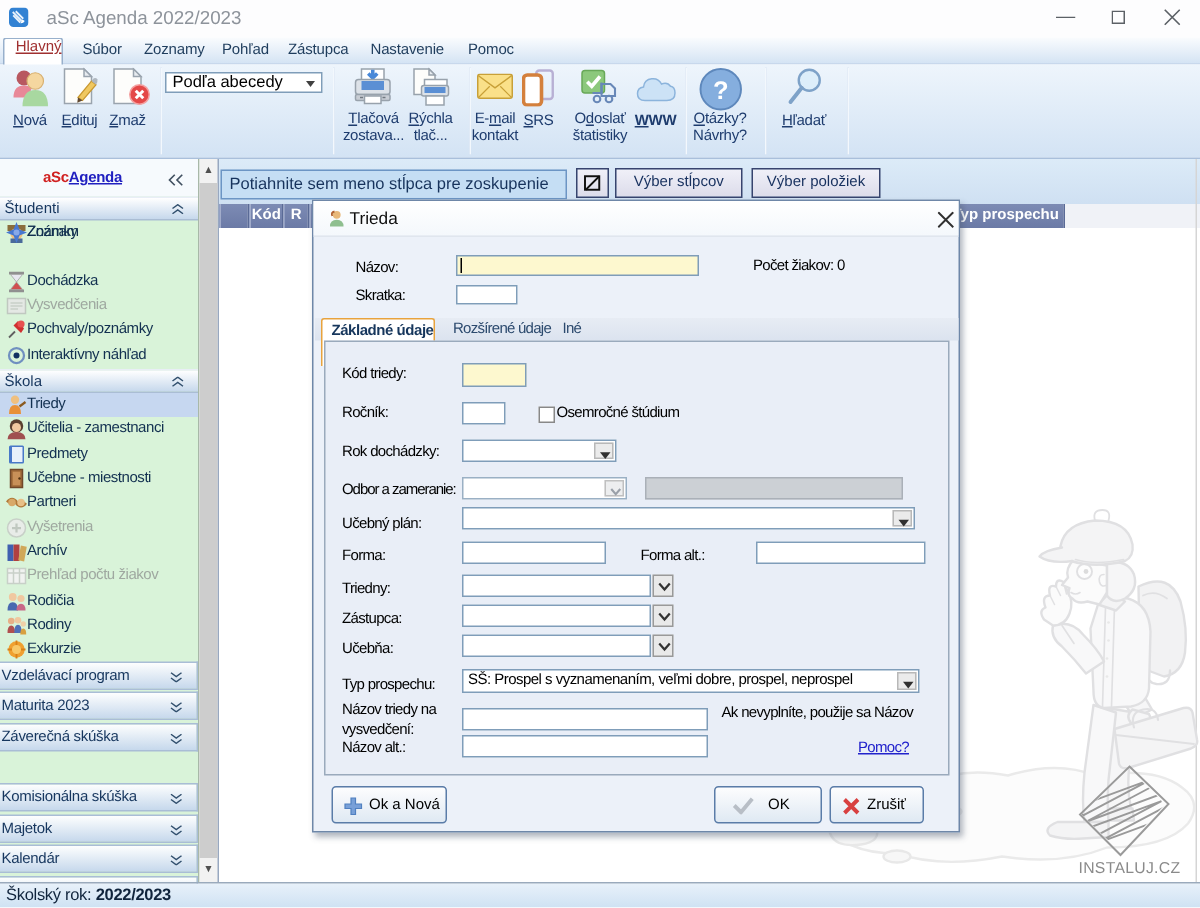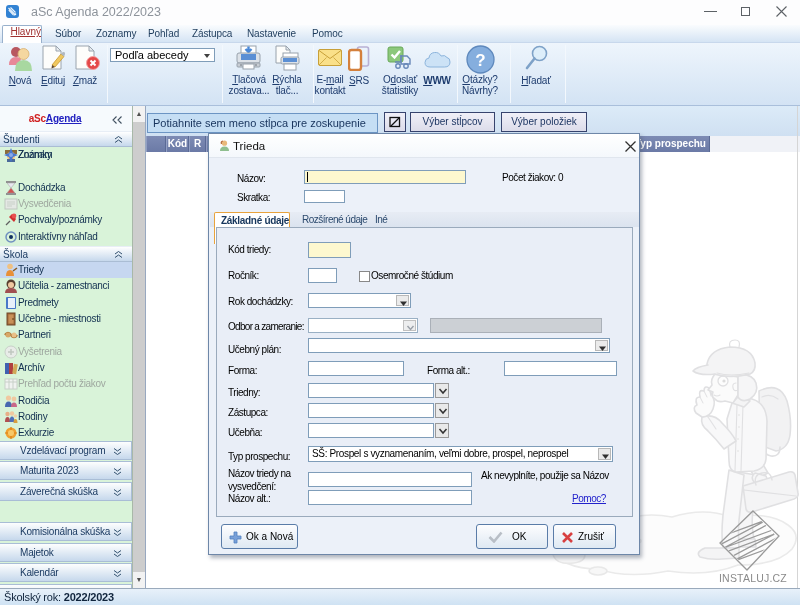--- a/index.html
+++ b/index.html
@@ -23,21 +23,21 @@
 .ricon { position:absolute; }
 
 
 #sidebar { left:0; top:106px; width:133px; height:482px; background:#d9f3d9; border-right:1px solid #a8b8a8; }
 #ascband { left:0; top:0; width:132px; height:25px; background:#f6fafd; }
 .shead { position:absolute; left:0; width:132px; height:16px; background:linear-gradient(#ffffff,#c6d8ec); border-top:1px solid #e8eef6; border-bottom:1px solid #aabdd4; color:#16365e; font-size:10px; line-height:15px; padding-left:3px; }
 .sitem { position:absolute; left:0; width:132px; height:16px; font-size:10px; letter-spacing:-0.3px; line-height:16px; color:#123050; }
 .sitem .txt { position:absolute; left:18px; top:0; white-space:nowrap; }
 .sitem.gray { color:#9fa8a0; }
 .sicon { position:absolute; left:4px; top:1px; width:14px; height:14px; }
-.sband { position:absolute; left:0; width:132px; height:19px; background:linear-gradient(#fdfefe,#c6d8ec); border:1px solid #a9bdd6; border-left:none; color:#16365e; font-size:10px; letter-spacing:-0.2px; line-height:18px; padding-left:20px; }
+.sband { position:absolute; left:0; width:132px; height:19px; background:linear-gradient(#fdfefe,#c6d8ec); border:1px solid #a9bdd6; border-left:none; color:#16365e; font-size:10px; letter-spacing:-0.2px; line-height:18px; padding-left:1px; }
 
 
 
 #sscroll { left:133px; top:106px; width:13px; height:482px; background:#f2f2f2; border-right:1px solid #98a8c0; }
 #sthumb { left:0; top:16px; width:12px; height:450px; background:#cdcdcd; }
 .sarrow { position:absolute; left:0; width:12px; height:16px; color:#505050; font-size:7px; text-align:center; line-height:16px; }
 
 
 #main { left:146px; top:106px; width:654px; height:482px; background:#fff; }
 #groupbar { left:0; top:0; width:654px; height:30px; background:linear-gradient(#dcebf8,#cfe0f2); }

